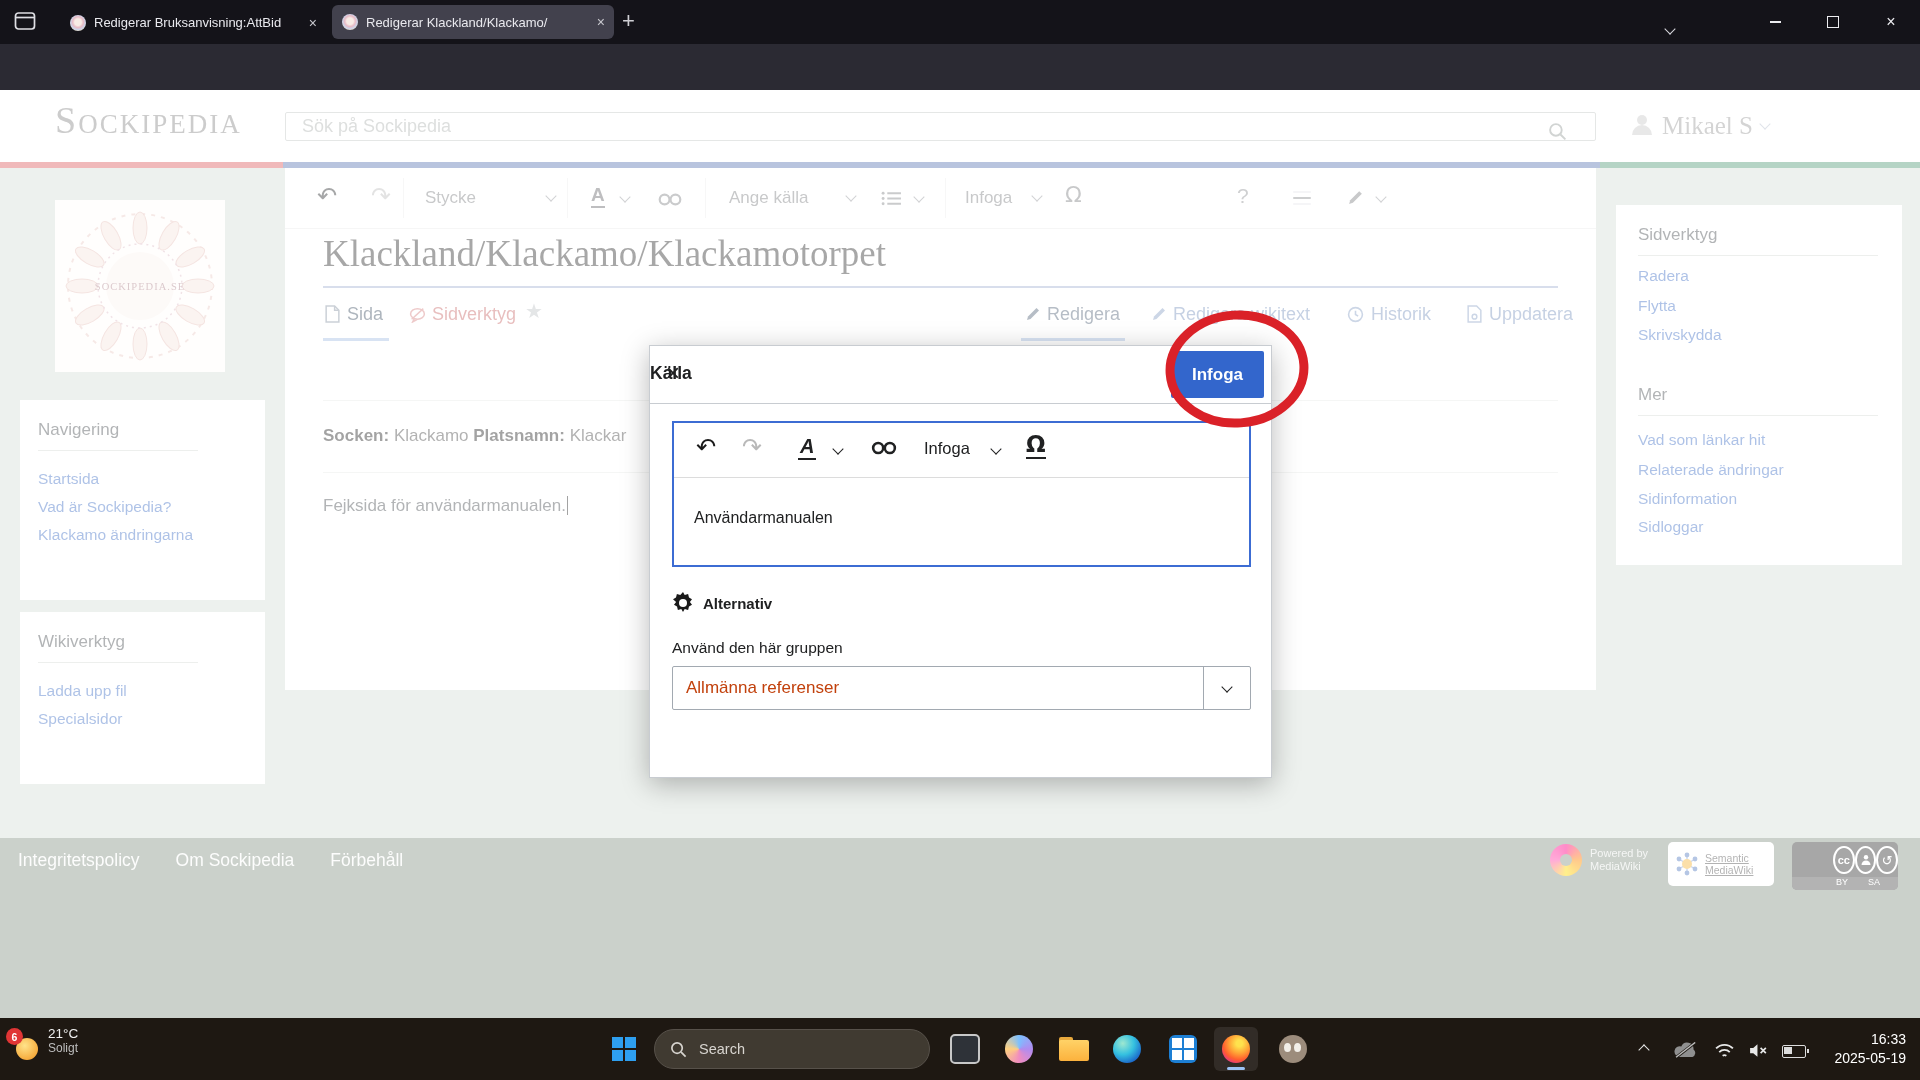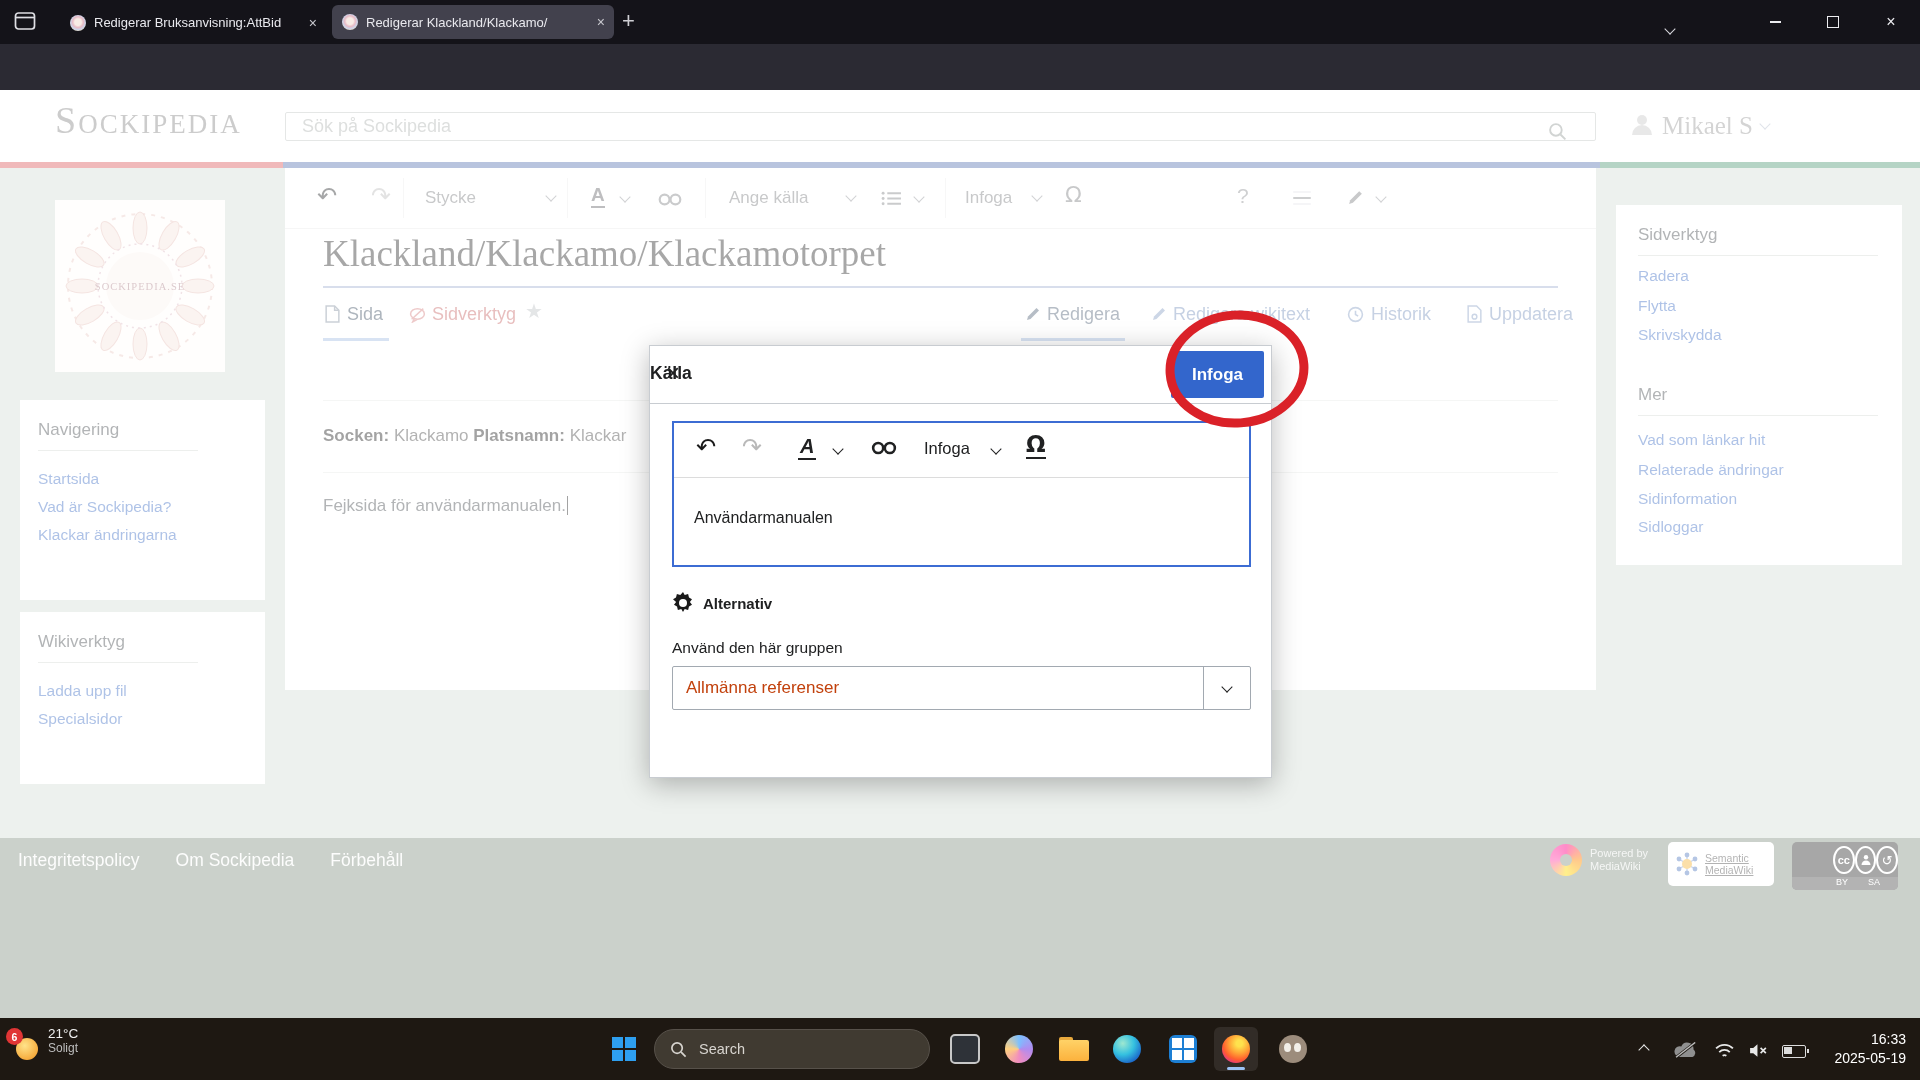--- a/index.html
+++ b/index.html
@@ -181,21 +181,21 @@
           <circle r="34" fill="#fbf3ef"></circle>
         </g>
         <text x="85" y="90" text-anchor="middle" font-family="Liberation Serif,serif" font-size="10.5" letter-spacing="1" fill="#b08890">SOCKIPEDIA.SE</text>
       </svg>
     </div>
     <div class="card" style="left:20px;top:310px;width:245px;height:200px;">
       <div class="sideh" style="left:18px;top:20px;">Navigering</div>
       <div class="sideline" style="left:18px;top:50px;width:160px;"></div>
       <div class="slink" style="left:18px;top:70px;">Startsida</div>
       <div class="slink" style="left:18px;top:98px;">Vad är Sockipedia?</div>
-      <div class="slink" style="left:18px;top:126px;">Klackar ändringarna</div>
+      <div class="slink" style="left:18px;top:126px;">Klackamo ändringarna</div>
     </div>
     <div class="card" style="left:20px;top:522px;width:245px;height:172px;">
       <div class="sideh" style="left:18px;top:20px;">Wikiverktyg</div>
       <div class="sideline" style="left:18px;top:50px;width:160px;"></div>
       <div class="slink" style="left:18px;top:70px;">Ladda upp fil</div>
       <div class="slink" style="left:18px;top:98px;">Specialsidor</div>
     </div>
 
     <div class="card" style="left:1616px;top:115px;width:286px;height:360px;">
       <div class="sideh" style="left:22px;top:20px;">Sidverktyg</div>

